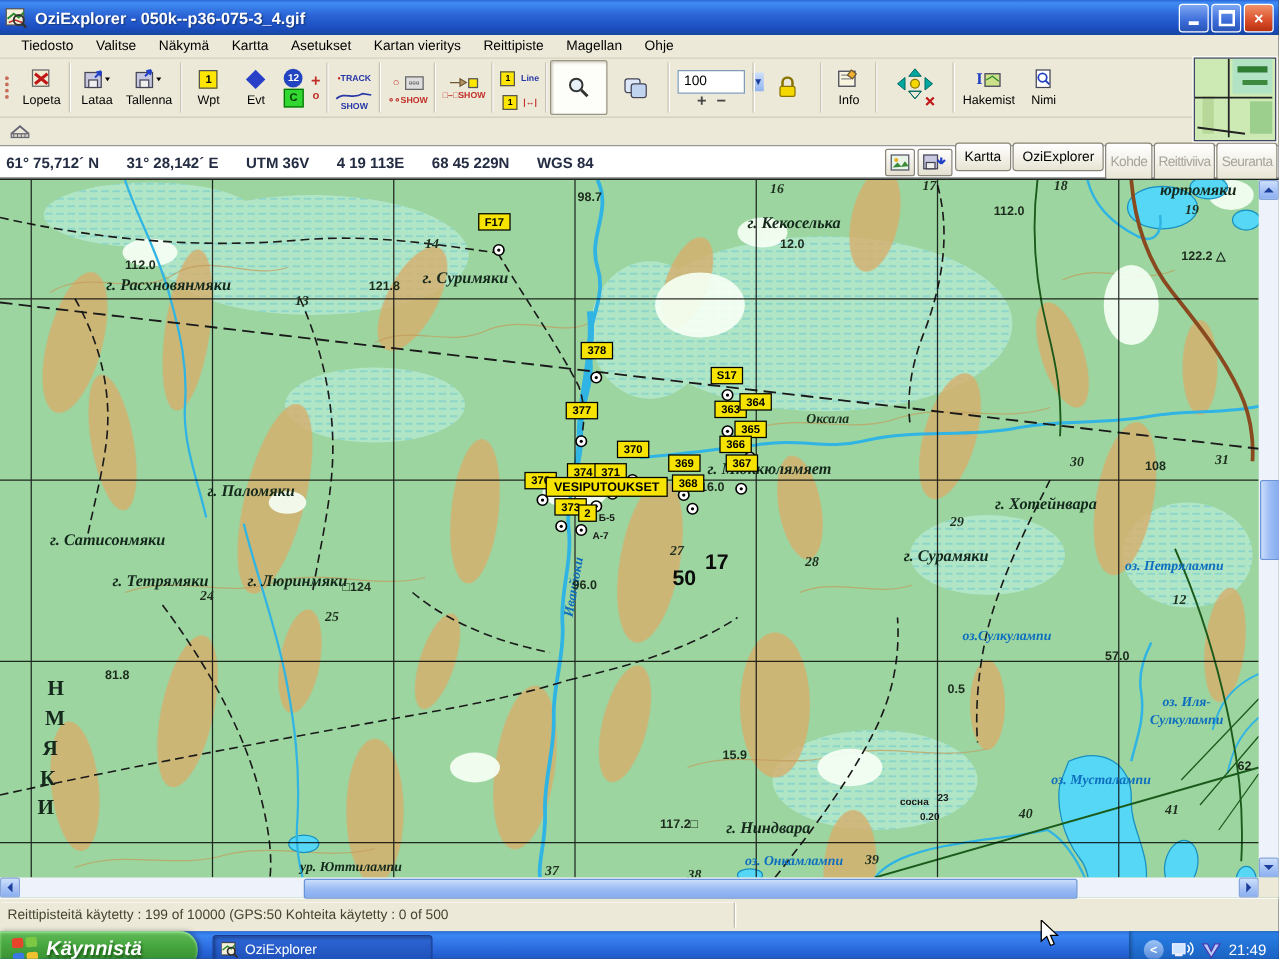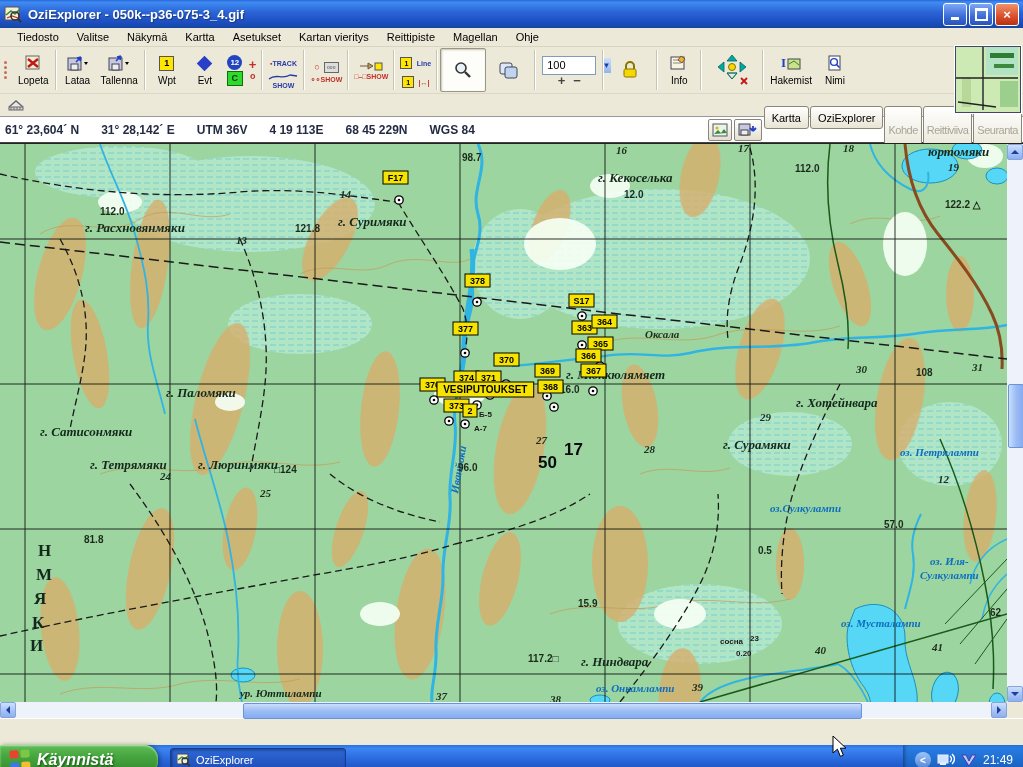--- a/index.html
+++ b/index.html
@@ -63,21 +63,21 @@
   
   .coordbar{height:25px;background:#fff;border-bottom:1px solid #444;display:flex;align-items:center;
     font-size:12px;color:#232c42;white-space:nowrap;}
   .coordbar .cv{margin-left:22px;font-weight:bold;font-family:"Liberation Sans",sans-serif;}
   .coordbar .cv:first-child{margin-left:5px;}
   .coord-right{margin-left:auto;display:flex;align-items:center;gap:2px;padding-right:1px;}
   .cbtn{width:22px;height:20px;border:1px solid #8a867a;border-radius:2px;
     background:linear-gradient(#fefefe,#e4e0d0);display:flex;align-items:center;justify-content:center;}
   .tabbtn{height:21px;border:1px solid #8a867a;border-radius:3px;background:linear-gradient(#ffffff,#e8e4d4);
     font-size:11px;color:#000;padding:0 7px;display:flex;align-items:center;box-shadow:inset 0 1px 0 #fff;}
-  .tabbtn.disabled{color:#a8a49a;padding:12px 3px;letter-spacing:-0.5px;}
+  .tabbtn.disabled{color:#a8a49a;padding:4px 3px;letter-spacing:-0.5px;}
 
   
   .maparea{position:relative;height:574px;background:#9cd5a0;border-top:1px solid #222;}
   #mapsvg{position:absolute;left:0;top:0;}
   .ml-hill{font:italic bold 13px "Liberation Serif",serif;fill:#14281c;}
   .ml-hill2{font:italic bold 11px "Liberation Serif",serif;fill:#14281c;}
   .ml-water{font:italic bold 11px "Liberation Serif",serif;fill:#0d6ebe;}
   .ml-num{font:bold 10px "Liberation Sans",sans-serif;fill:#1c2a1c;}
   .ml-inum{font:italic bold 11px "Liberation Serif",serif;fill:#20301f;}
   .ml-grid{font:bold 17px "Liberation Sans",sans-serif;fill:#0a0a0a;}
@@ -366,21 +366,21 @@
       <rect x="38" y="17" width="20" height="4" fill="#3d8a3f"></rect>
       <rect x="6" y="30" width="9" height="30" fill="#b8d89a"></rect>
       <rect x="44" y="34" width="18" height="26" fill="#9ccf8e"></rect>
       <line x1="27" y1="0" x2="27" y2="63" stroke="#222" stroke-width="1.4"></line>
       <line x1="0" y1="31" x2="62" y2="31" stroke="#222" stroke-width="1.4"></line>
       <line x1="2" y1="55" x2="40" y2="60" stroke="#222" stroke-width="1.6"></line>
     </svg>
   </div>
 
   <div class="coordbar">
-    <span class="cv">61° 23,604´ N</span>
+    <span class="cv">61° 75,712´ N</span>
     <span class="cv">31° 28,142´ E</span>
     <span class="cv">UTM  36V</span>
     <span class="cv">4 19 113E</span>
     <span class="cv">68 45 229N</span>
     <span class="cv">WGS 84</span>
     <div class="coord-right">
       <div class="cbtn">
         <svg width="16" height="14" viewBox="0 0 16 14">
             <rect x="1" y="1" width="14" height="12" fill="#e8f4e8" stroke="#556"></rect>
             <circle cx="5" cy="5" r="1.6" fill="#e8b020"></circle>
@@ -759,20 +759,23 @@
         </div>
       <div class="hthumb"></div>
       <div class="sarrow rt">
           <i></i>
         </div>
     </div>
     <div class="scorner"></div>
   </div>
 
   <div class="statusbar">
+    <div class="spanel p2">
+        <span>Reittipisteitä käytetty : 199 of 10000  (GPS:50  Kohteita käytetty : 0 of 500</span>
+      </div>
     <div class="spanel p3"></div>
   </div>
 
   <div class="taskbar">
     <div class="startbtn">
       <span class="winflag">
           <i class="r"></i>
           <i class="g"></i>
           <i class="b"></i>
           <i class="y"></i>

